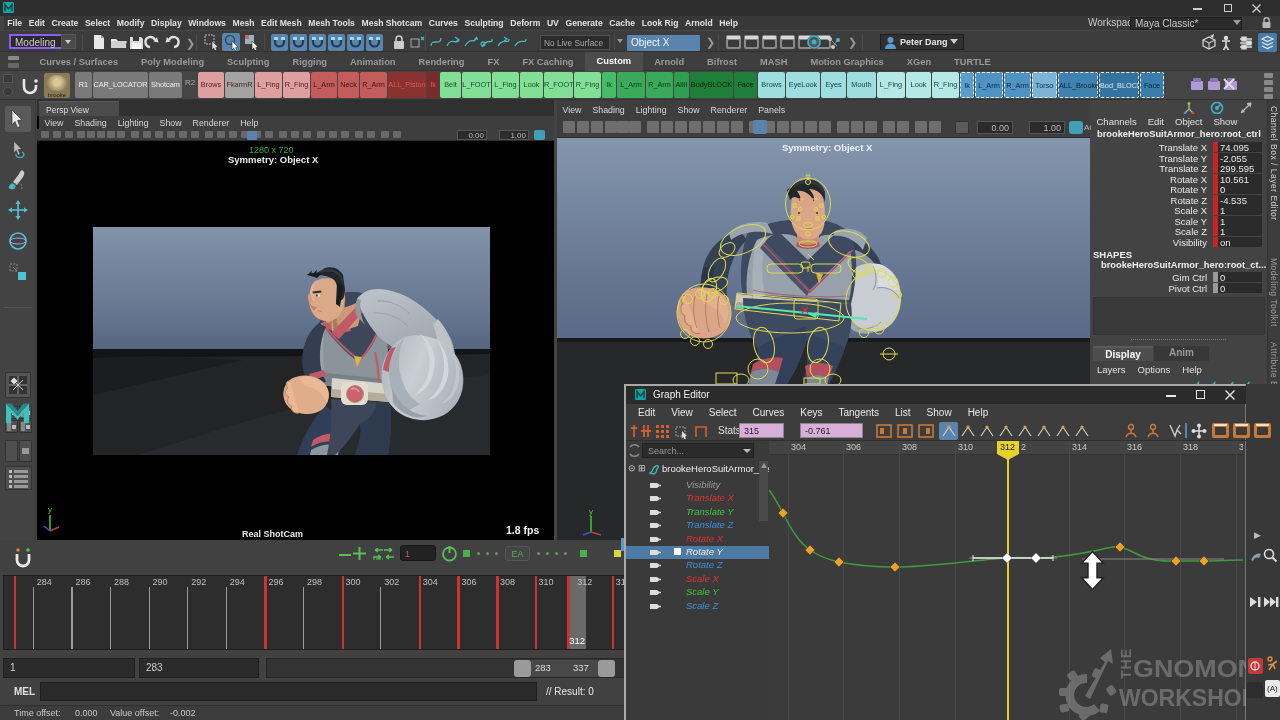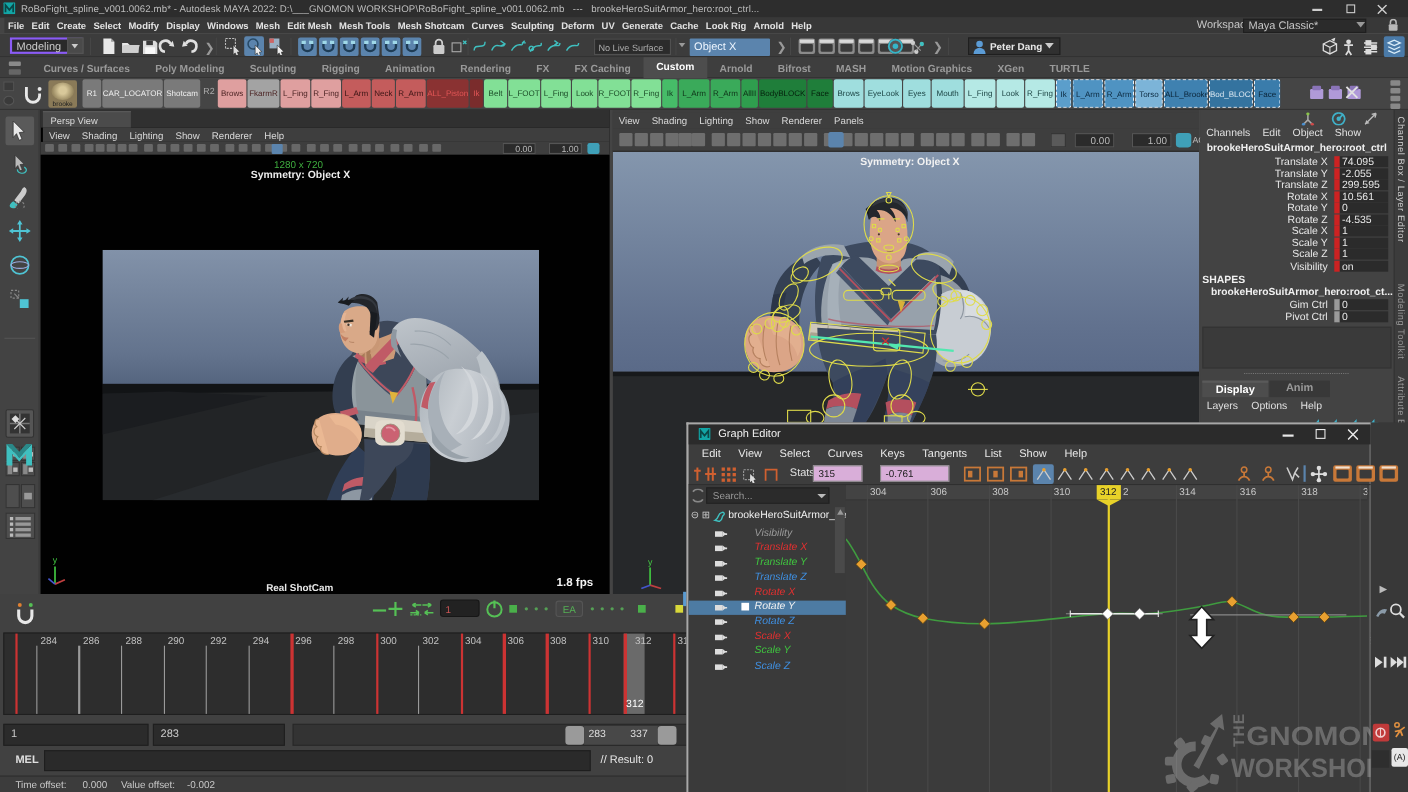--- a/index.html
+++ b/index.html
@@ -6,21 +6,20 @@
 .a{position:absolute;}
 .row{display:flex;align-items:center;}
 .ic{position:absolute;background:#666;border-radius:2px;}
 </style></head><body>
 <div class="a" style="left:0;top:0;width:1280px;height:720px;">
 <div class="a" style="left:0;top:0;width:1280px;height:16px;background:#2d2d2d;">
 <svg class="a" style="left:3px;top:2px" width="11" height="11" viewBox="0 0 12 12">
         <rect width="12" height="12" rx="1" fill="#12a5a5"></rect>
         <path d="M2.2 10 V3 L6 7.6 L9.8 3 V10" stroke="#0b4747" stroke-width="1.7" fill="none"></path>
       </svg>
-<div class="a" style="left:19px;top:3px;font-size:8.8px;color:#bdbdbd;white-space:nowrap;letter-spacing:0.1px;">RoBoFight_spline_v001.0062.mb* - Autodesk MAYA 2022: D:\___GNOMON WORKSHOP\RoBoFight_spline_v001.0062.mb &nbsp;&nbsp;---&nbsp;&nbsp; brookeHeroSuitArmor_hero:root_ctrl...</div>
 <div class="a" style="left:1193px;top:8px;width:9px;height:1.5px;background:#cdcdcd;"></div>
 <div class="a" style="left:1224px;top:4px;width:8px;height:8px;border:1.2px solid #cdcdcd;"></div>
 <svg class="a" style="left:1252px;top:4px" width="9" height="9">
         <path d="M0.5 0.5 L8.5 8.5 M8.5 0.5 L0.5 8.5" stroke="#cdcdcd" stroke-width="1.3"></path>
       </svg>
 </div>
     <div class="a row" style="left:4px;top:16px;width:1080px;height:14px;background:#383838;font-size:8.6px;color:#e2e2e2;font-weight:bold;">
       <div style="padding:0 3.3px;white-space:nowrap;">File</div>
       <div style="padding:0 3.3px;white-space:nowrap;">Edit</div>
       <div style="padding:0 3.3px;white-space:nowrap;">Create</div>

